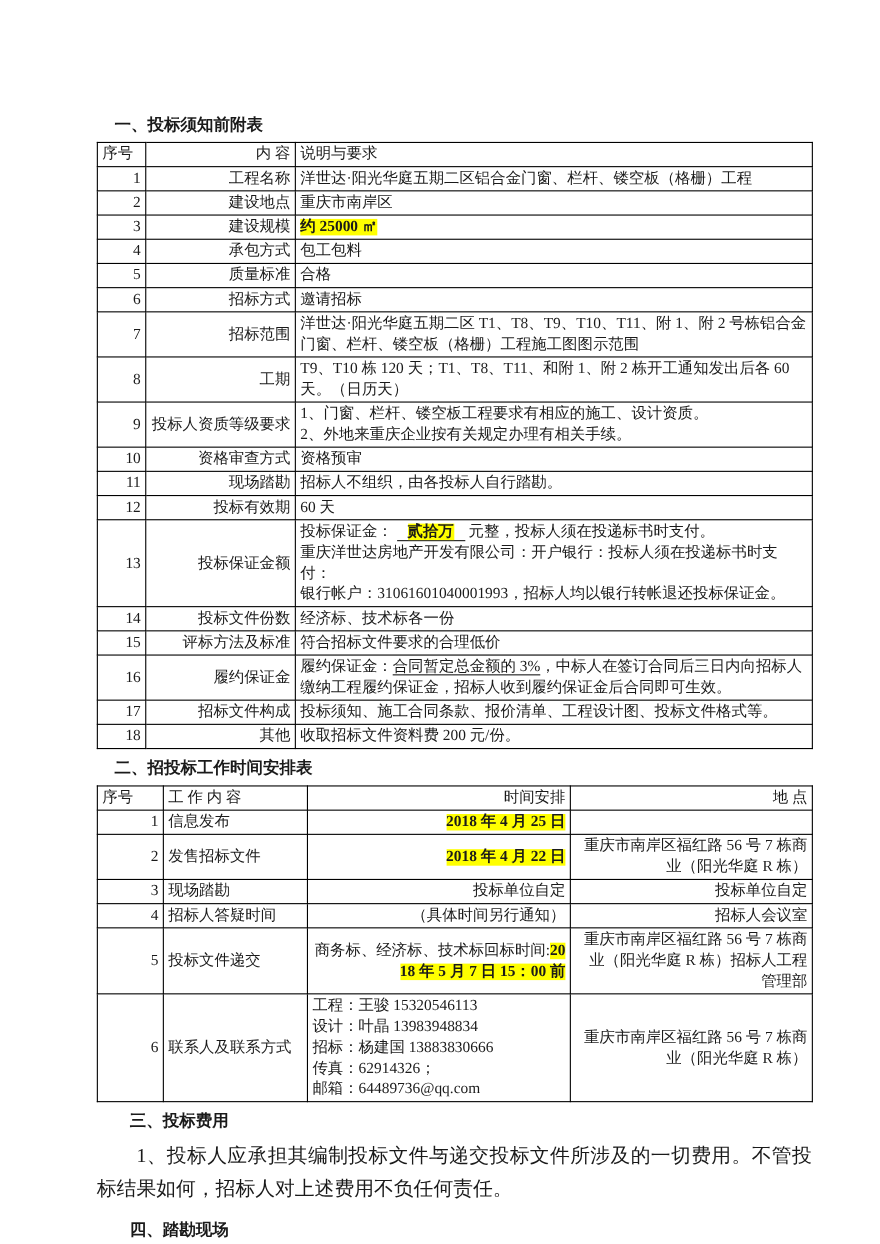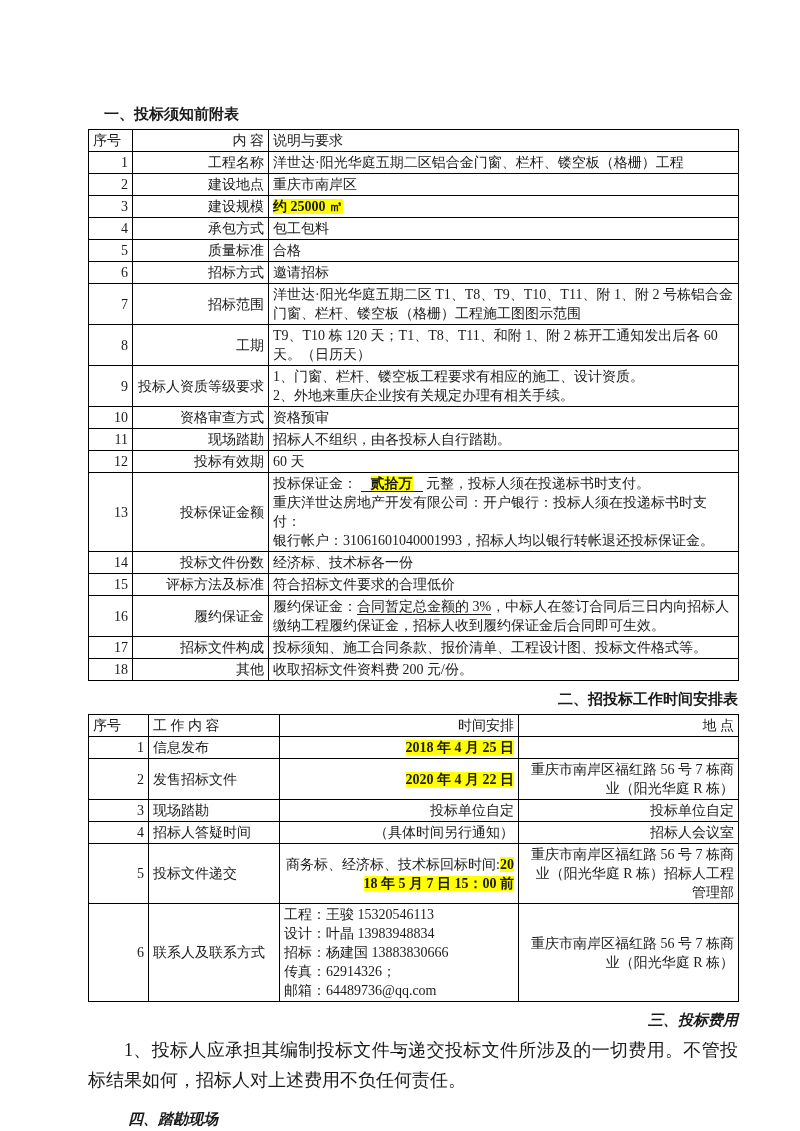--- a/index.html
+++ b/index.html
@@ -3,30 +3,30 @@
 <meta charset="utf-8">
 <style>
   html,body { margin:0; padding:0; background:#e8e8e8; }
   .page {
     width:800px; height:1131px; background:#ffffff; position:relative;
     font-family:"Liberation Serif","DejaVu Serif",serif; color:#1a1a1a;
     margin:0 auto; overflow:hidden;
   }
   .content { position:absolute; left:88px; top:104px; width:650px; }
   .sec-title { font-size:15px; font-weight:bold; margin:0 0 5px 16px; line-height:20px; }
-  .sec-title.indent2 { margin-left:40px;font-style:italic; }
+  .sec-title.indent2 { margin-left:30px; }
   table { border-collapse:collapse; width:650px; table-layout:fixed; font-size:14px; }
   td { border:1px solid #000; padding:1px 4px; line-height:19px; vertical-align:middle; word-break:break-all; }
   .c { text-align:right; }
   .l { text-align:left; }
   .hl { background:#ffff00;font-weight:bold; }
   .u { text-decoration:underline; text-underline-offset:3px; }
   .u-wrap { border-bottom:1px solid #1a1a1a; padding:0 10px; }
   .t2 { margin-top:4px; }
-  .mt { margin-top:8px;text-align:right; }
+  .mt { margin-top:8px; }
   p.para { font-size:18px; line-height:30px; margin:4px 0 8px 0; text-indent:2em; text-align:justify; width:650px; }
   .contact-line { text-align:left; line-height:19px; }
   .page-number { position:absolute; top:1042px; left:0; width:100%; text-align:center; font-size:13px; }
 </style>
 </head>
 <body>
 
 <div class="page">
   <div class="content">
 
@@ -162,21 +162,21 @@
         </tr>
         <tr>
           <td class="c">1</td>
           <td class="l">信息发布</td>
           <td class="c"><span class="hl">2018 年 4 月 25 日</span></td>
           <td class="c"></td>
         </tr>
         <tr>
           <td class="c">2</td>
           <td class="l">发售招标文件</td>
-          <td class="c"><span class="hl">2020 年 4 月 22 日</span></td>
+          <td class="c"><span class="hl">2018 年 4 月 22 日</span></td>
           <td class="c">重庆市南岸区福红路 56 号 7 栋商业（阳光华庭 R 栋）</td>
         </tr>
         <tr>
           <td class="c">3</td>
           <td class="l">现场踏勘</td>
           <td class="c">投标单位自定</td>
           <td class="c">投标单位自定</td>
         </tr>
         <tr>
           <td class="c">4</td>

